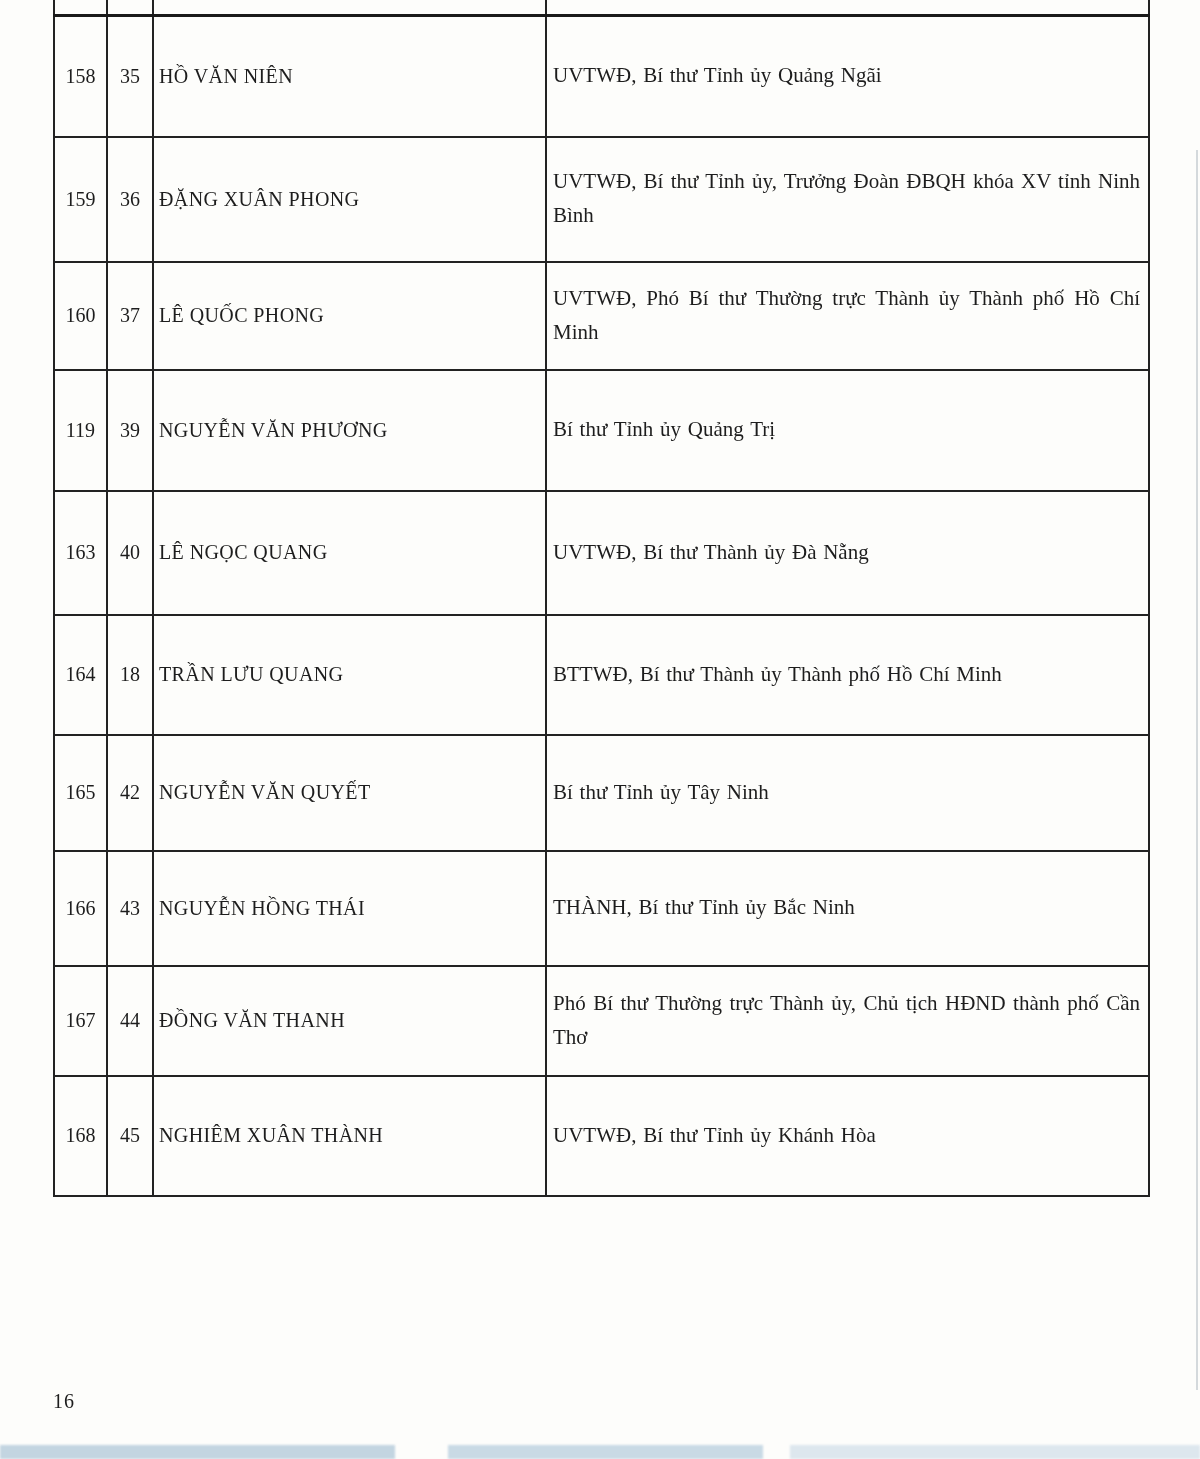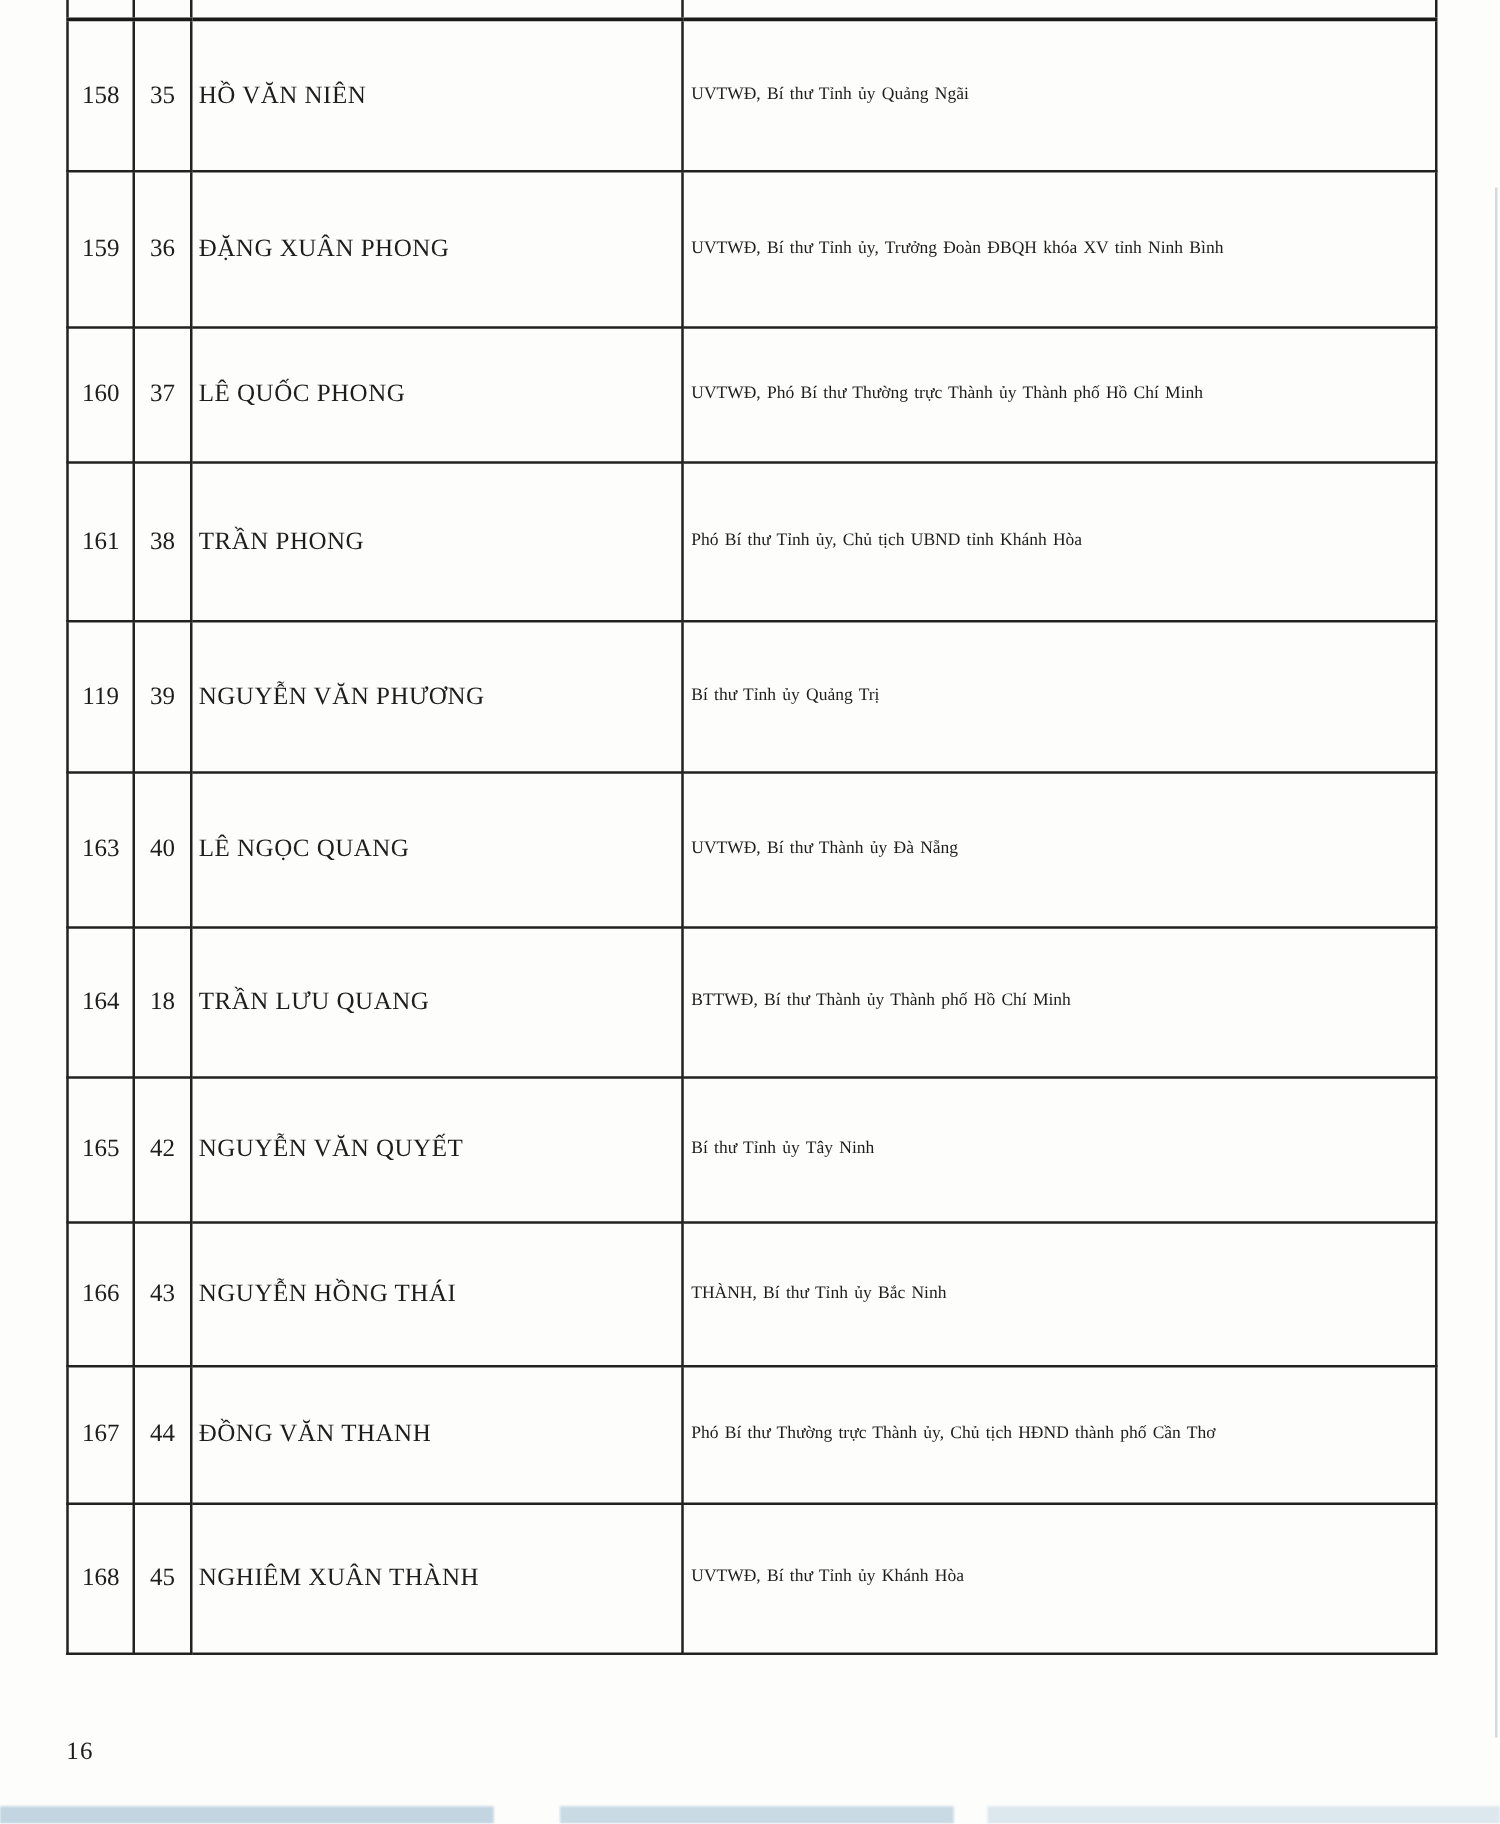--- a/index.html
+++ b/index.html
@@ -28,21 +28,21 @@
     text-align:center;
     font-size:20px;
   }
   td.name{
     padding-left:5px;
     font-size:20px;
     letter-spacing:0.4px;
   }
   td.pos{
     padding:4px 8px 4px 6px;
-    font-size:14px;
+    font-size:21px;
     line-height:1.6;
     text-align:justify;
     text-align-last:left;
     word-spacing:1.5px;
   }
   .page-number{
     position:absolute;left:53px;top:1390px;width:1095px;
     text-align:left;font-size:20px;letter-spacing:1px;
   }
   .scan-right-line{
@@ -87,26 +87,20 @@
       <td class="sub">36</td>
       <td class="name">ĐẶNG XUÂN PHONG</td>
       <td class="pos">UVTWĐ, Bí thư Tỉnh ủy, Trưởng Đoàn ĐBQH khóa XV tỉnh Ninh Bình</td>
     </tr>
         <tr style="height: 108px;">
       <td class="no">160</td>
       <td class="sub">37</td>
       <td class="name">LÊ QUỐC PHONG</td>
       <td class="pos">UVTWĐ, Phó Bí thư Thường trực Thành ủy Thành phố Hồ Chí Minh</td>
     </tr>
-        <tr style="height: 127px;">
-      <td class="no">161</td>
-      <td class="sub">38</td>
-      <td class="name">TRẦN PHONG</td>
-      <td class="pos">Phó Bí thư Tỉnh ủy, Chủ tịch UBND tỉnh Khánh Hòa</td>
-    </tr>
         <tr style="height: 121px;">
       <td class="no">119</td>
       <td class="sub">39</td>
       <td class="name">NGUYỄN VĂN PHƯƠNG</td>
       <td class="pos">Bí thư Tỉnh ủy Quảng Trị</td>
     </tr>
         <tr style="height: 124px;">
       <td class="no">163</td>
       <td class="sub">40</td>
       <td class="name">LÊ NGỌC QUANG</td>

